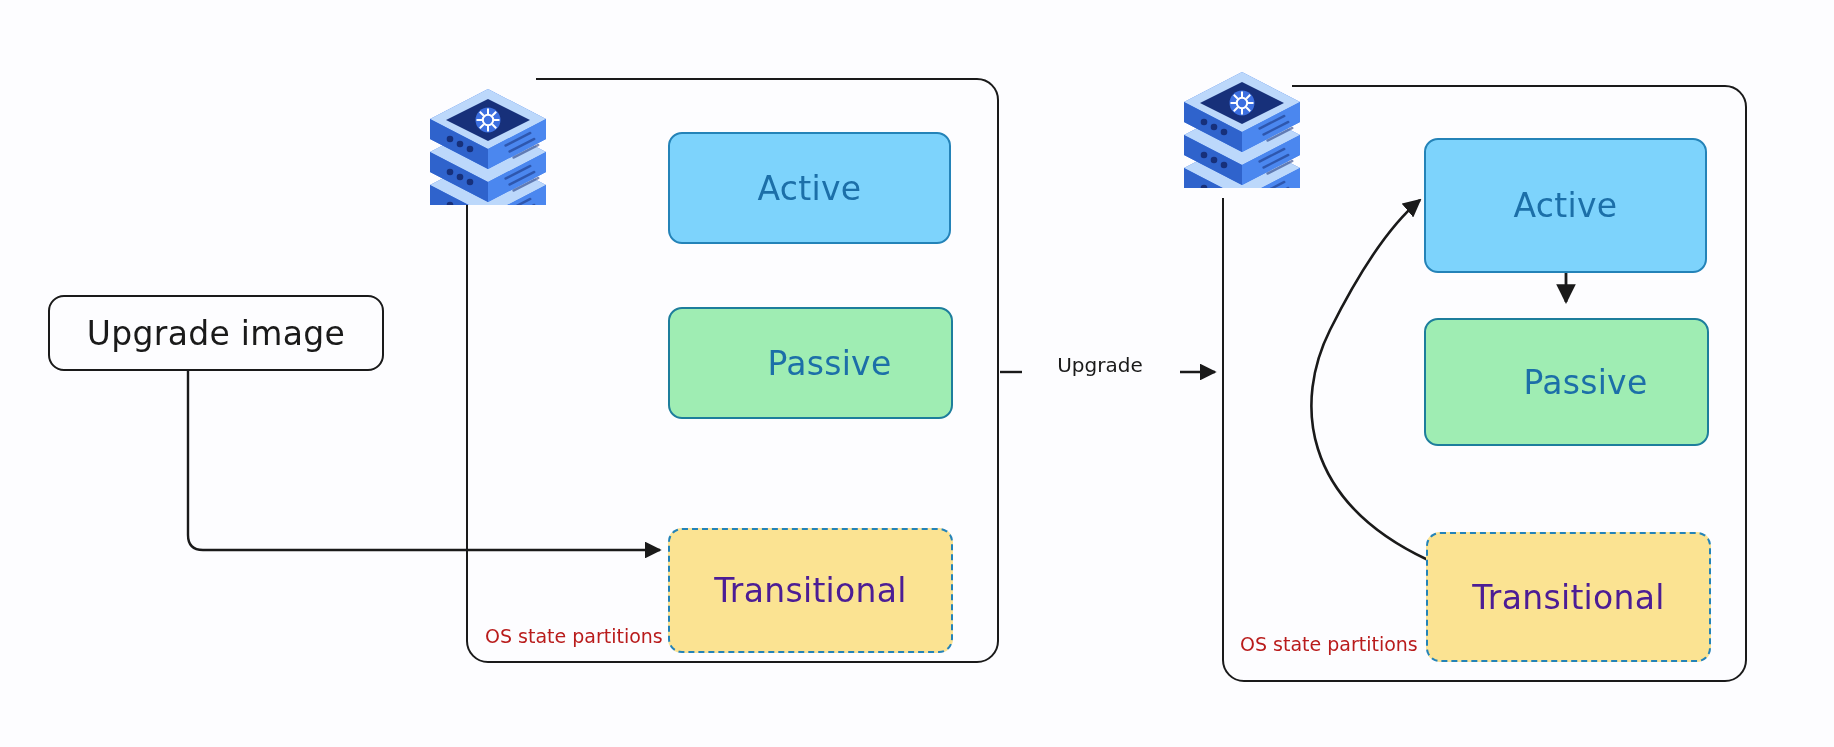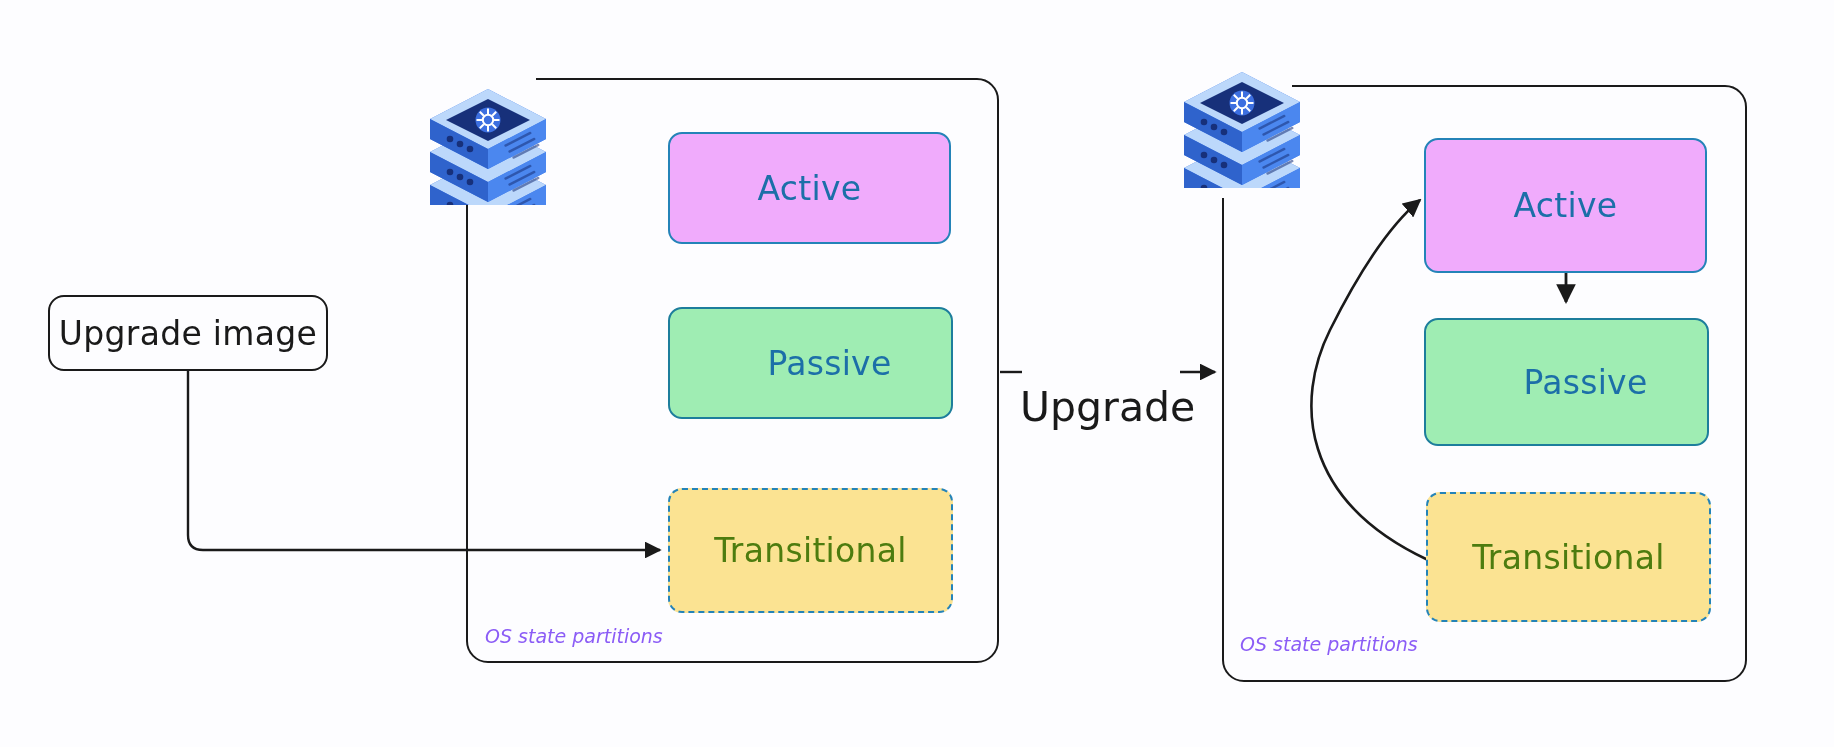--- a/index.html
+++ b/index.html
@@ -49,58 +49,58 @@
     border-radius: 22px;
     background: transparent;
   }
   .frame-notch {
     position: absolute;
     background: #fdfdff;
   }
   .frame-label {
     position: absolute;
     font-size: 19px;
-    color: #8b5cf6;
+    color: #b91c1c;
     white-space: nowrap;
-    font-style: italic;
   }
 
   
   .state-box {
     position: absolute;
     box-sizing: border-box;
     display: flex;
     align-items: center;
     justify-content: center;
     border-radius: 14px;
     font-size: 33px;
     color: #1c6fa8;
     letter-spacing: .3px;
   }
   .state-active {
-    background: #f0abfc;
+    background: #7dd3fc;
     border: 2.6px solid #2483b8;
     justify-content: center;
   }
   .state-passive {
     background: #9fedb3;
     border: 2.6px solid #1d7e9c;
     padding-left: 38px;
   }
   .state-transitional {
     background: #fbe392;
     border: 2.8px dashed #2483b8;
-    color: #4d7c0f;
+    color: #4c1d95;
+    margin-top: 40px;
   }
 
   
   .transition-label {
     position: absolute;
     text-align: center;
-    font-size: 41px;
+    font-size: 20px;
     color: #1a1a1a;
     line-height: 1.35;
     white-space: pre-line;
   }
 
   
   .server-icon {
     position: absolute;
   }
 </style>
@@ -119,21 +119,21 @@
     <path d="M 188,371 L 188,535 Q 188,550 203,550 L 660,550" fill="none" stroke="#1a1a1a" stroke-width="2.4" marker-end="url(#arrow)"></path>
 
     <path d="M 1000,372 L 1022,372" fill="none" stroke="#1a1a1a" stroke-width="2.4"></path>
     <path d="M 1180,372 L 1215,372" fill="none" stroke="#1a1a1a" stroke-width="2.4" marker-end="url(#arrow)"></path>
 
     <path d="M 1428,560 C 1300,500 1295,400 1330,330 C 1360,270 1390,225 1420,200" fill="none" stroke="#1a1a1a" stroke-width="2.6" marker-end="url(#arrow)"></path>
 
     <path d="M 1566,273 L 1566,302" fill="none" stroke="#1a1a1a" stroke-width="2.8" marker-end="url(#arrow)"></path>
   </svg>
 
-  <div class="src-node" style="left:48px; top:295px; width:280px; height:76px;">
+  <div class="src-node" style="left:48px; top:295px; width:336px; height:76px;">
     <span>Upgrade image</span>
   </div>
 
   <div class="partition-frame" style="left:466px; top:78px; width:533px; height:585px;"></div>
 
   <div class="frame-notch" style="left:444px; top:62px; width:92px; height:130px;"></div>
 
   <div class="server-icon" style="left:418px; top:55px; width:140px; height:150px;">
     <svg viewBox="0 0 140 150" width="140" height="150">
 

